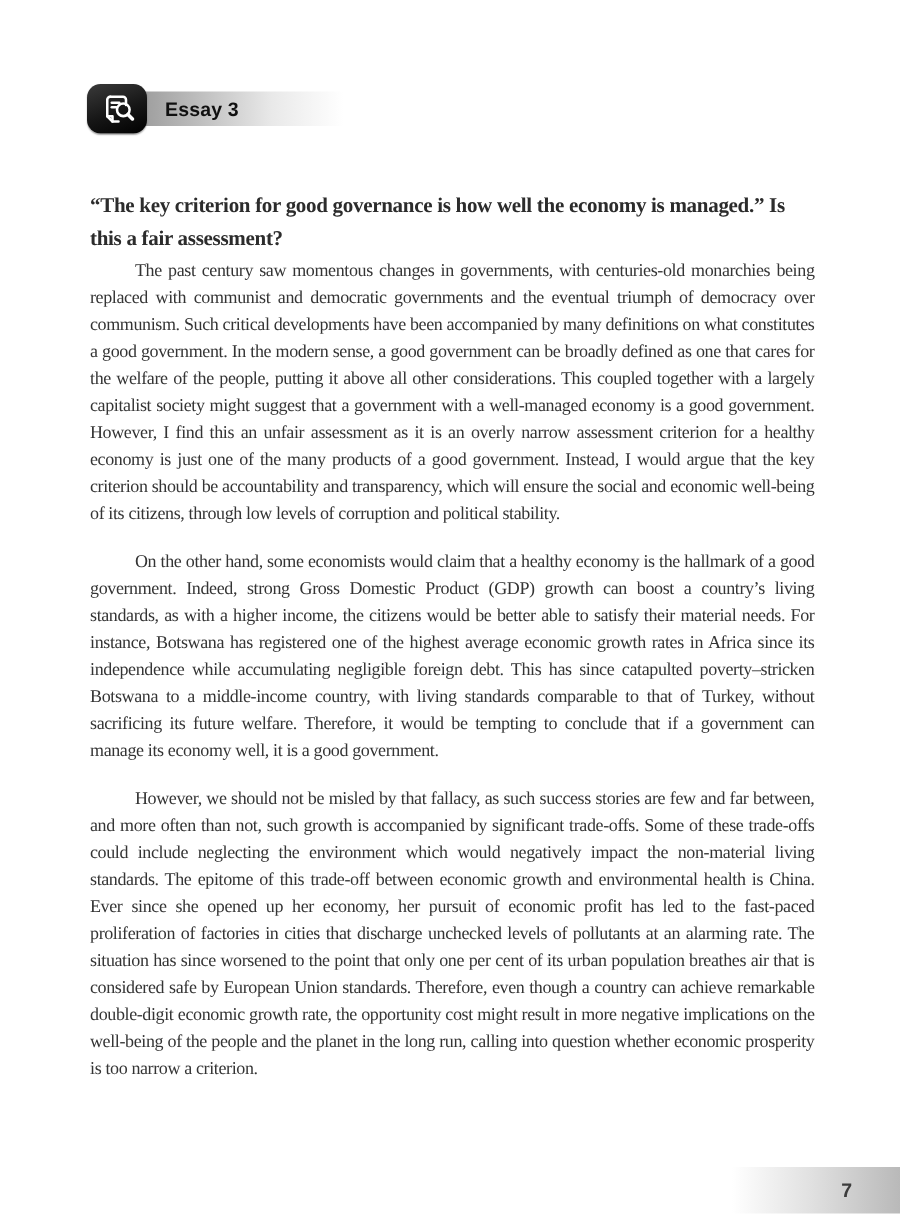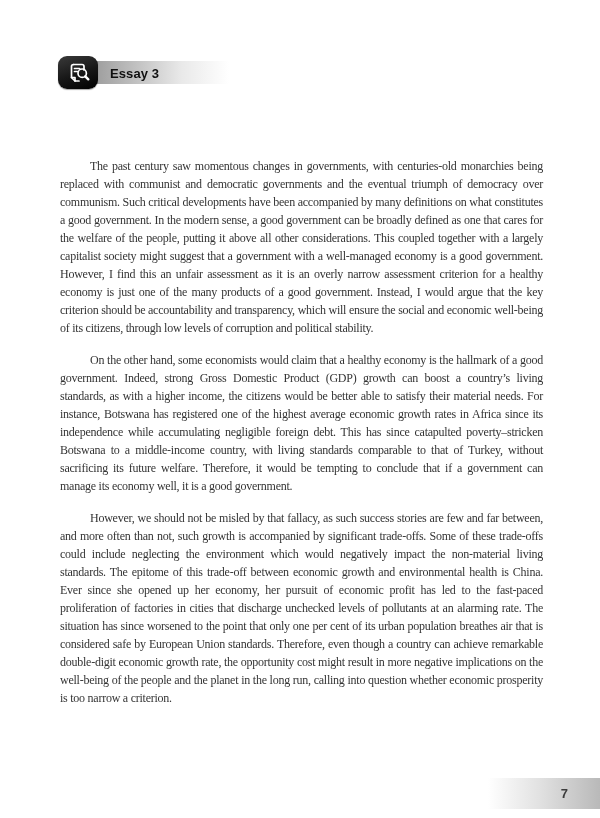--- a/index.html
+++ b/index.html
@@ -28,21 +28,21 @@
     font-family:"Liberation Sans", sans-serif; font-weight:bold;
     font-size:13px; color:#101010; letter-spacing:0.1px;
   }
 
   
   .content { position:absolute; left:60px; top:127px; width:483px; }
   .essay-title {
     font-weight:bold; font-size:14px; line-height:22px;
     color:#2c2c2c; letter-spacing:-0.2px;
   }
-  .essay-body { margin-top:30px; }
+  .essay-body { }
   .essay-body p {
     text-align:justify; text-indent:30px;
     font-size:12px; line-height:18px; letter-spacing:-0.25px;
     color:#343434; margin-bottom:14px;
   }
 
   
   .footer-bar {
     position:absolute; right:0; bottom:9px; width:112px; height:31px;
     background:linear-gradient(to right, rgba(255,255,255,0) 0%, #e2e2e2 45%, #b9b9b9 100%);
@@ -73,20 +73,21 @@
             <circle cx="17.2" cy="12.2" r="4.2"></circle>
             <path d="M20.3 15.3 L23.3 18.3" stroke-width="2.4"></path>
           </g>
         </svg>
       </span>
     </div>
     <span class="header-label">Essay 3</span>
   </div>
 
   <div class="content">
+    <h1 class="essay-title">“The key criterion for good governance is how well the economy is managed.” Is this a fair assessment?</h1>
     <div class="essay-body">
       <p>The past century saw momentous changes in governments, with centuries-old monarchies being replaced with communist and democratic governments and the eventual triumph of democracy over communism. Such critical developments have been accompanied by many definitions on what constitutes a good government. In the modern sense, a good government can be broadly defined as one that cares for the welfare of the people, putting it above all other considerations. This coupled together with a largely capitalist society might suggest that a government with a well-managed economy is a good government. However, I find this an unfair assessment as it is an overly narrow assessment criterion for a healthy economy is just one of the many products of a good government. Instead, I would argue that the key criterion should be accountability and transparency, which will ensure the social and economic well-being of its citizens, through low levels of corruption and political stability.</p>
       <p>On the other hand, some economists would claim that a healthy economy is the hallmark of a good government. Indeed, strong Gross Domestic Product (GDP) growth can boost a country’s living standards, as with a higher income, the citizens would be better able to satisfy their material needs. For instance, Botswana has registered one of the highest average economic growth rates in Africa since its independence while accumulating negligible foreign debt. This has since catapulted poverty–stricken Botswana to a middle-income country, with living standards comparable to that of Turkey, without sacrificing its future welfare. Therefore, it would be tempting to conclude that if a government can manage its economy well, it is a good government.</p>
       <p>However, we should not be misled by that fallacy, as such success stories are few and far between, and more often than not, such growth is accompanied by significant trade-offs. Some of these trade-offs could include neglecting the environment which would negatively impact the non-material living standards. The epitome of this trade-off between economic growth and environmental health is China. Ever since she opened up her economy, her pursuit of economic profit has led to the fast-paced proliferation of factories in cities that discharge unchecked levels of pollutants at an alarming rate. The situation has since worsened to the point that only one per cent of its urban population breathes air that is considered safe by European Union standards. Therefore, even though a country can achieve remarkable double-digit economic growth rate, the opportunity cost might result in more negative implications on the well-being of the people and the planet in the long run, calling into question whether economic prosperity is too narrow a criterion.</p>
     </div>
   </div>
 
   <div class="footer-bar">
     <span class="page-number">7</span>
   </div>

